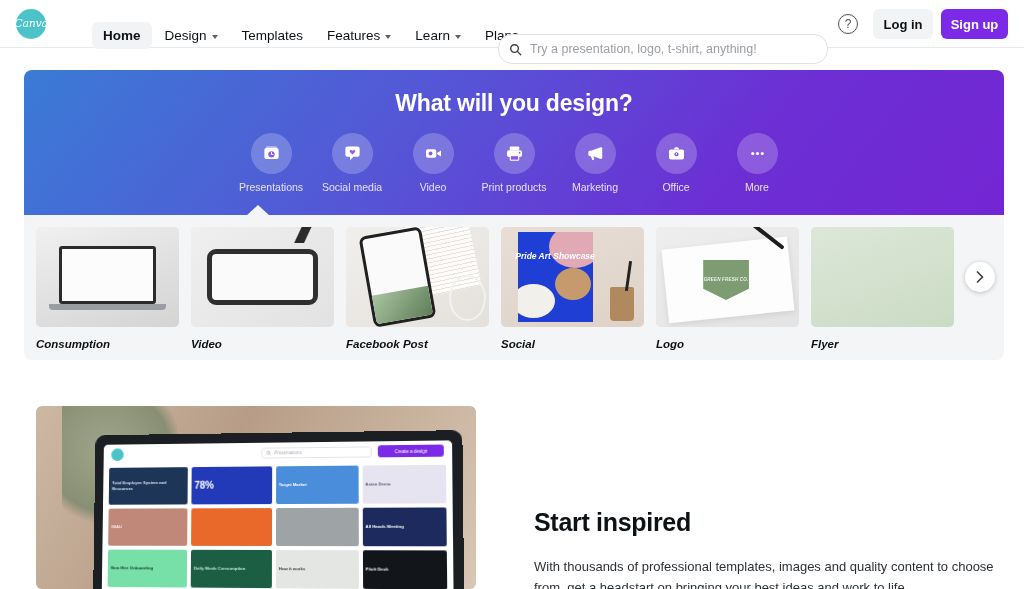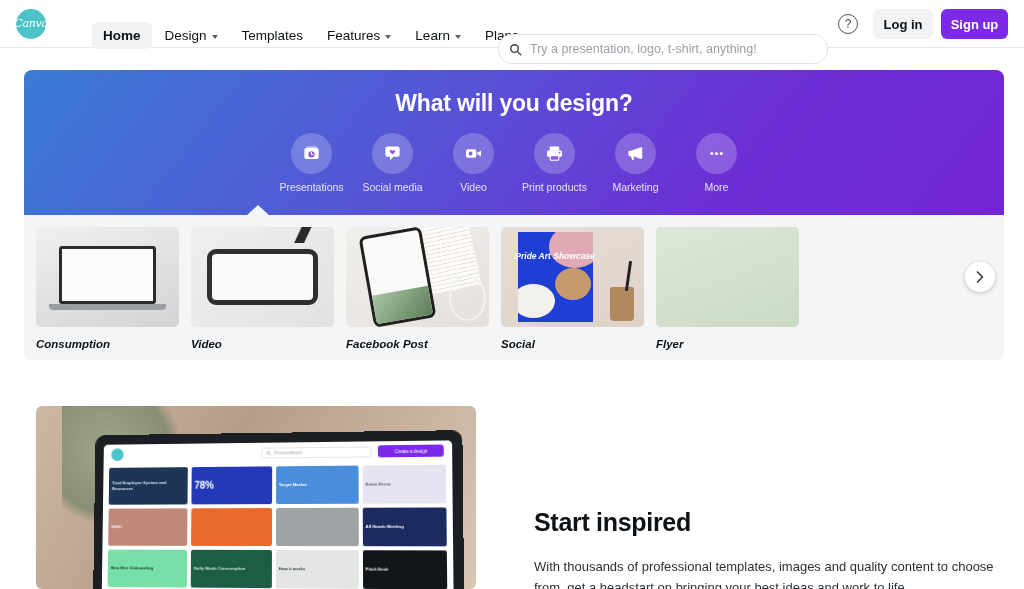--- a/index.html
+++ b/index.html
@@ -438,20 +438,31 @@
     </div>
     <div class="cat-label">Print products</div>
       </div>
       <div class="cat">
         <div class="cat-circle">
       <svg width="19" height="19" viewBox="0 0 24 24">
             <path d="M3 10.3v3.4a1.8 1.8 0 001.8 1.8h1.4L8 20.4l2.6-1-1.4-3.9 9.4 3.4c.9.3 1.9-.4 1.9-1.4V5.5c0-1-1-1.7-1.9-1.4L6.2 8.5H4.8A1.8 1.8 0 003 10.3z" fill="#fff"></path>
           </svg>
     </div>
     <div class="cat-label">Marketing</div>
+      </div>
+      <div class="cat">
+        <div class="cat-circle">
+      <svg width="19" height="19" viewBox="0 0 24 24">
+            <rect x="2.5" y="7" width="19" height="12.5" rx="2.4" fill="#fff"></rect>
+                <path d="M9 6.2A2.2 2.2 0 0111.2 4h1.6A2.2 2.2 0 0115 6.2V7h-2V6.3h-2V7H9z" fill="#fff"></path>
+                <circle cx="12" cy="13" r="2.6" fill="#8c5be0"></circle>
+                <rect x="11.4" y="11.4" width="1.2" height="2.2" fill="#fff"></rect>
+          </svg>
+    </div>
+    <div class="cat-label">Office</div>
       </div>
       <div class="cat">
         <div class="cat-circle">
       <svg width="19" height="19" viewBox="0 0 24 24">
             <circle cx="6" cy="12" r="2" fill="#fff"></circle>
             <circle cx="12" cy="12" r="2" fill="#fff"></circle>
             <circle cx="18" cy="12" r="2" fill="#fff"></circle>
           </svg>
     </div>
     <div class="cat-label">More</div>
@@ -503,20 +514,32 @@
               <div class="po-b3"></div>
             </div>
              <div class="po-text">Pride Art
 Showcase</div>
           </div>
         </div>
      <div class="card-label">Social</div>
       </div>
       <div class="card">
         <div class="card-img">
+          <div class="tn tn-logo">
+            <div class="lo-card"></div>
+            <div class="lo-pen"></div>
+             <div class="lo-badge">
+              <span>GREEN FRESH CO.</span>
+            </div>
+          </div>
+        </div>
+     <div class="card-label">Logo</div>
+      </div>
+      <div class="card">
+        <div class="card-img">
           <div class="tn tn-flyer"></div>
         </div>
      <div class="card-label">Flyer</div>
       </div>
     </div>
 </div>
 <div class="next-arrow">
   <svg width="8" height="12" viewBox="0 0 8 12">
     <polyline points="1.5,1 6.5,6 1.5,11" fill="none" stroke="#3b4045" stroke-width="1.7" stroke-linecap="round" stroke-linejoin="round"></polyline>
   </svg>

